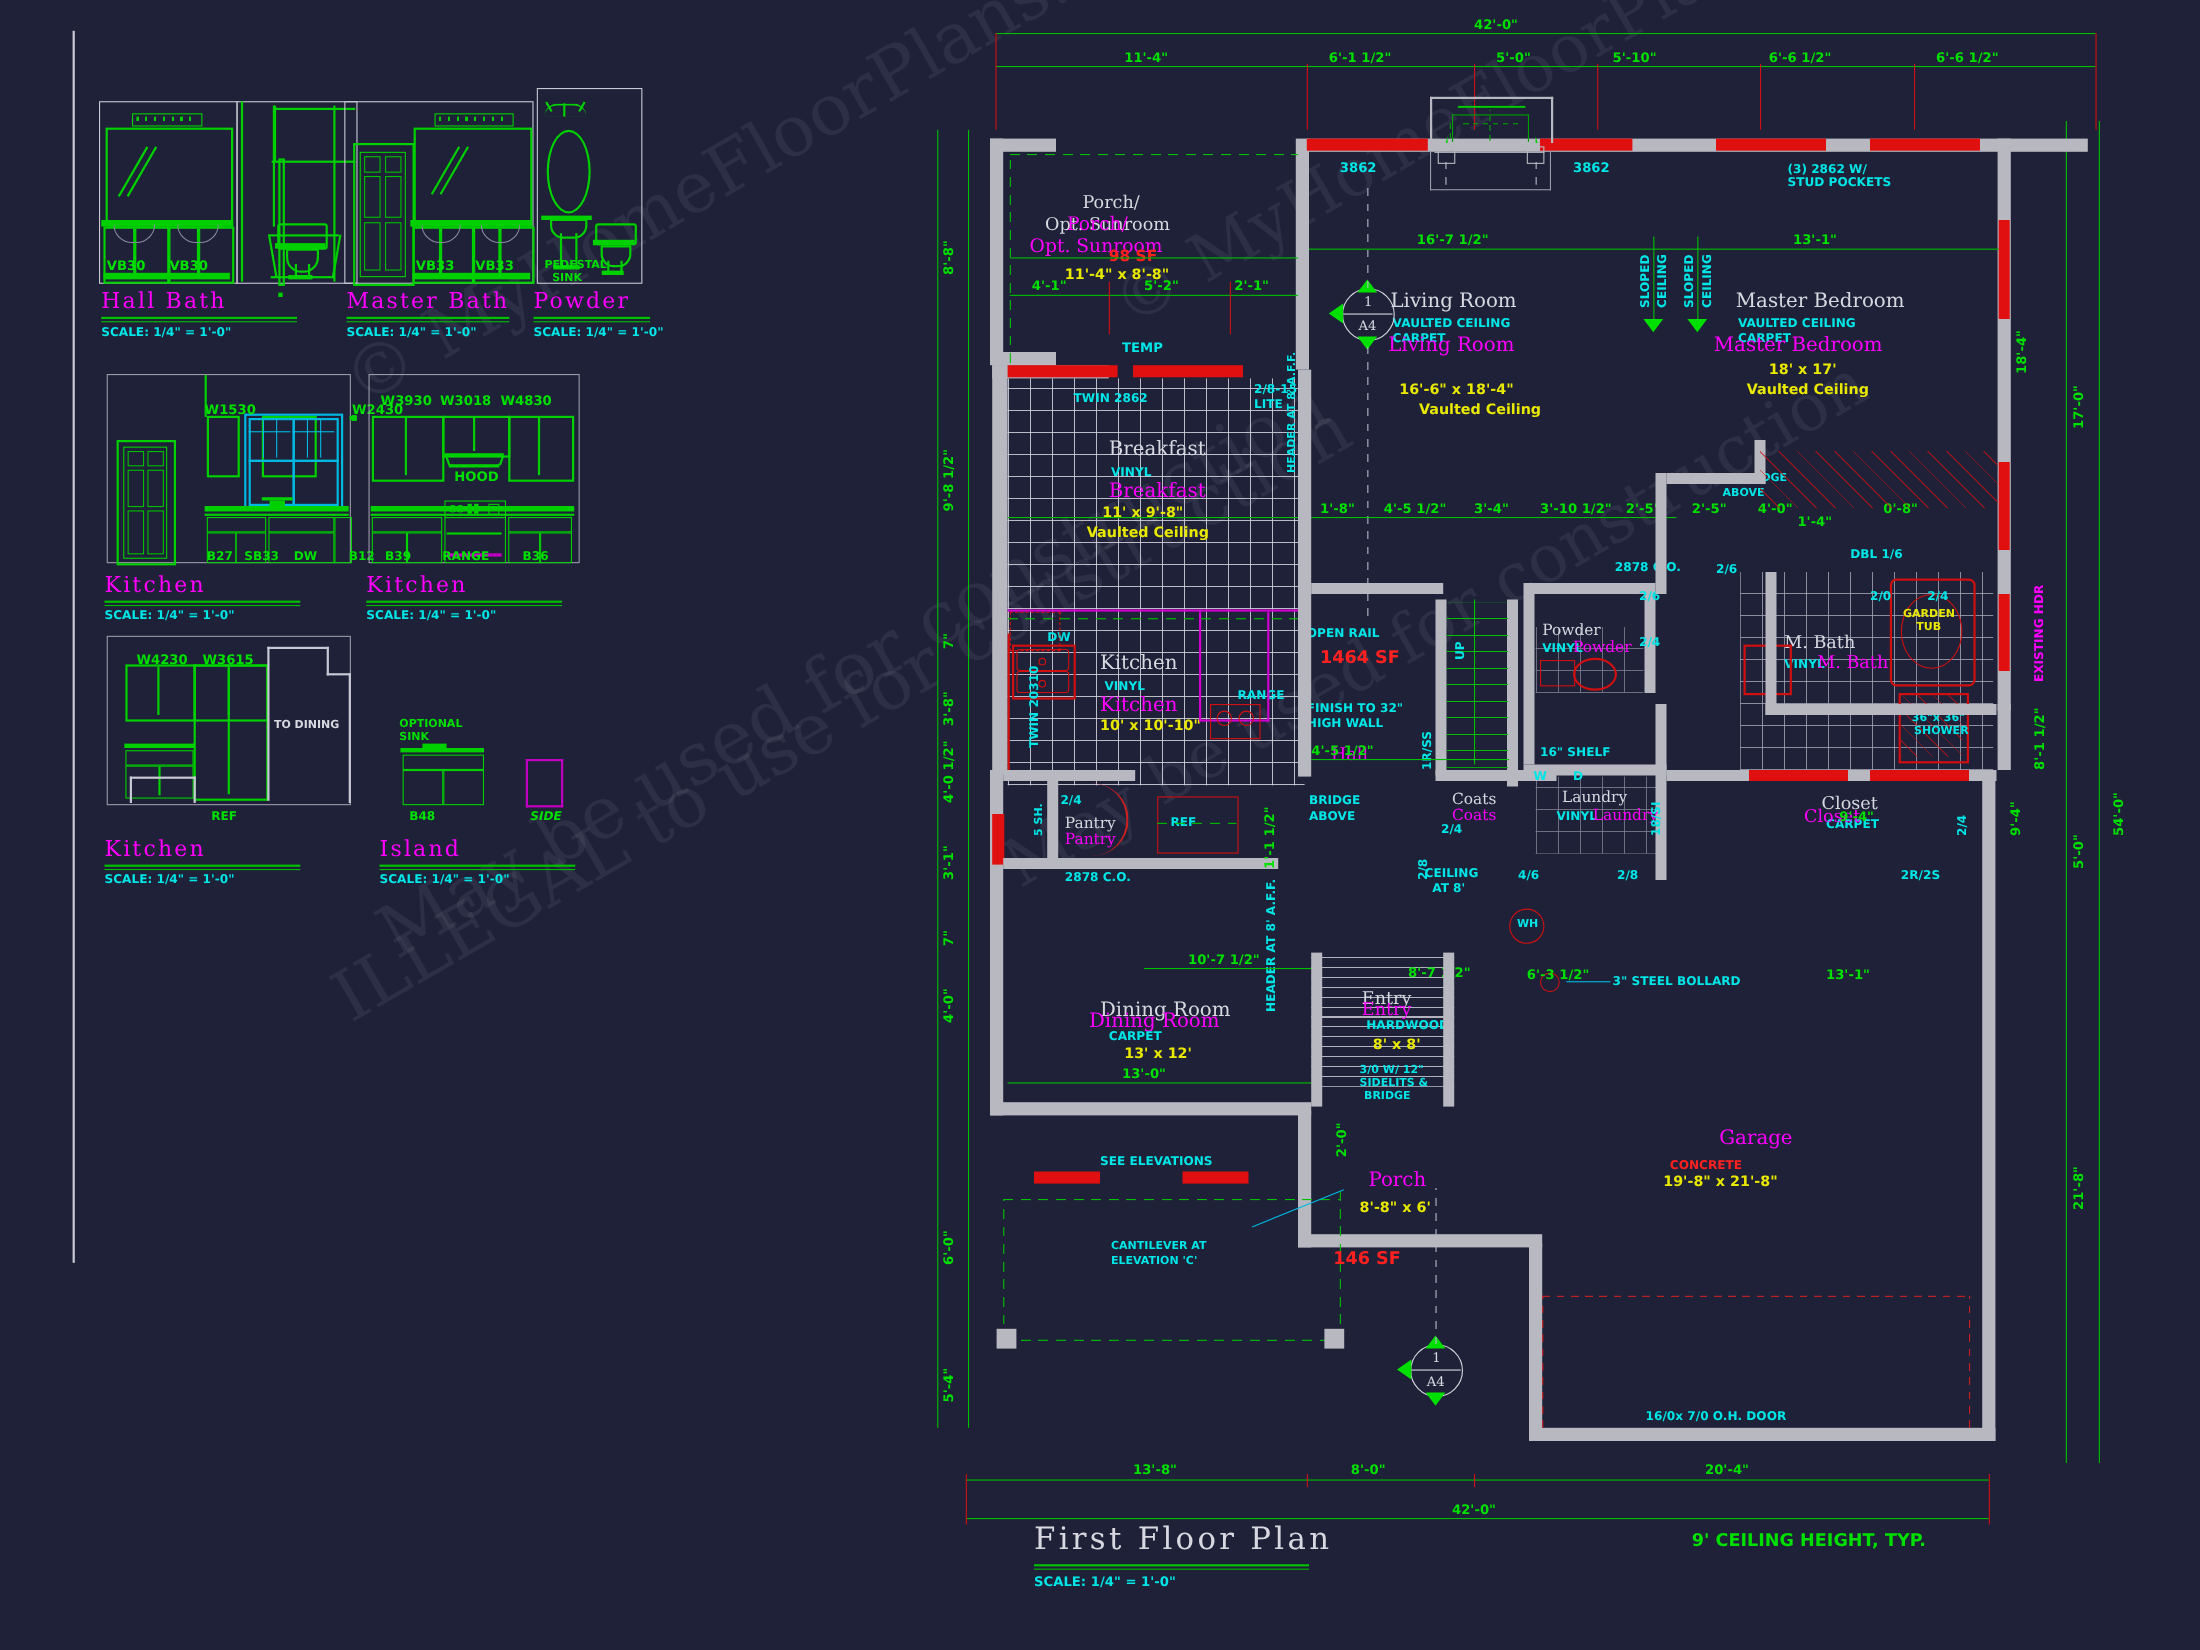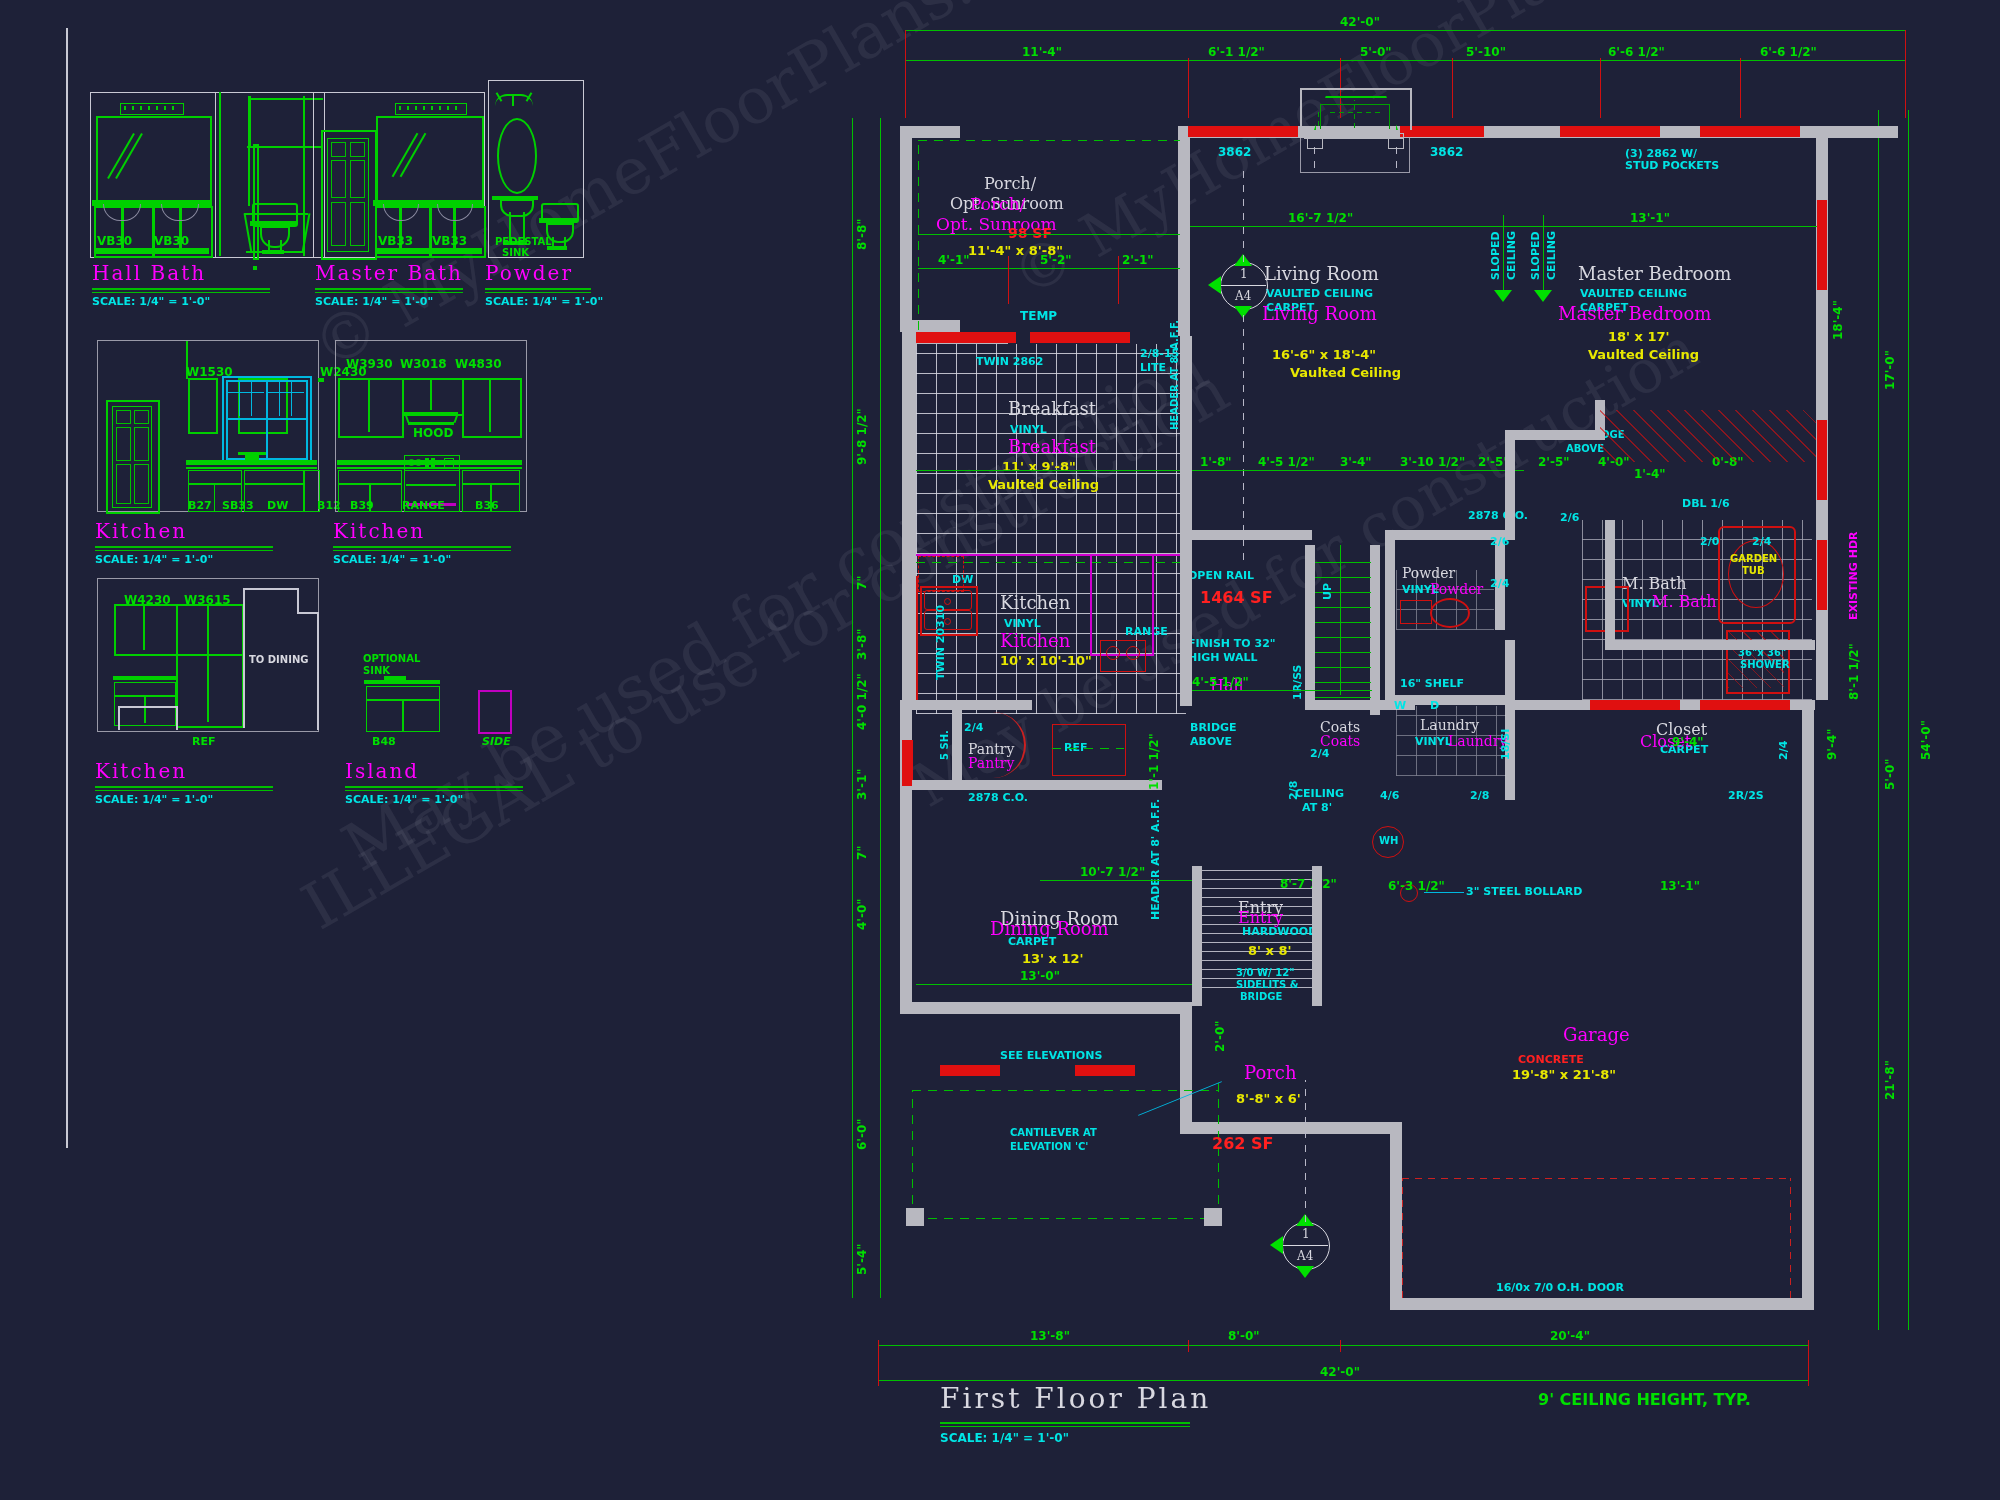--- a/index.html
+++ b/index.html
@@ -776,21 +776,21 @@
   <div class="txt t16 c-white serif" style="left:1238px; top:900px;">Entry</div>
   <div class="txt t16 c-magenta serif" style="left:1238px; top:910px;">Entry</div>
   <div class="txt t11 bold c-cyan sans" style="left:1242px; top:926px;">HARDWOOD</div>
   <div class="txt t13 bold c-yellow sans" style="left:1248px; top:944px;">8'  x  8'</div>
   <div class="txt t10 bold c-cyan sans" style="left:1236px; top:968px;">3/0 W/ 12"</div>
   <div class="txt t10 bold c-cyan sans" style="left:1236px; top:980px;">SIDELITS &amp;</div>
   <div class="txt t10 bold c-cyan sans" style="left:1240px; top:992px;">BRIDGE</div>
 
   <div class="txt t18 c-magenta serif" style="left:1244px; top:1064px;">Porch</div>
   <div class="txt t13 bold c-yellow sans" style="left:1236px; top:1092px;">8'-8"  x  6'</div>
-  <div class="txt t16 bold c-red sans" style="left:1212px; top:1136px;">262 SF</div>
+  <div class="txt t16 bold c-red sans" style="left:1212px; top:1136px;">146 SF</div>
 
   <div class="txt t18 c-magenta serif" style="left:1532px; top:1026px;margin-left:31px;">Garage</div>
   <div class="txt t11 bold c-red sans" style="left:1518px; top:1054px;">CONCRETE</div>
   <div class="txt t13 bold c-yellow sans" style="left:1512px; top:1068px;">19'-8"  x  21'-8"</div>
   <div class="txt t11 bold c-cyan sans" style="left:1496px; top:1282px;">16/0x 7/0 O.H. DOOR</div>
   <div class="dash-red" style="left:1402px; top:1178px; width:390px;"></div>
   <div class="dash-red-v" style="left:1402px; top:1178px; height:120px;"></div>
   <div class="dash-red-v" style="left:1790px; top:1178px; height:120px;"></div>
 
   <div class="circ" style="left:1400px; top:884px; width:16px; height:16px; border-color:#d01010;"></div>

